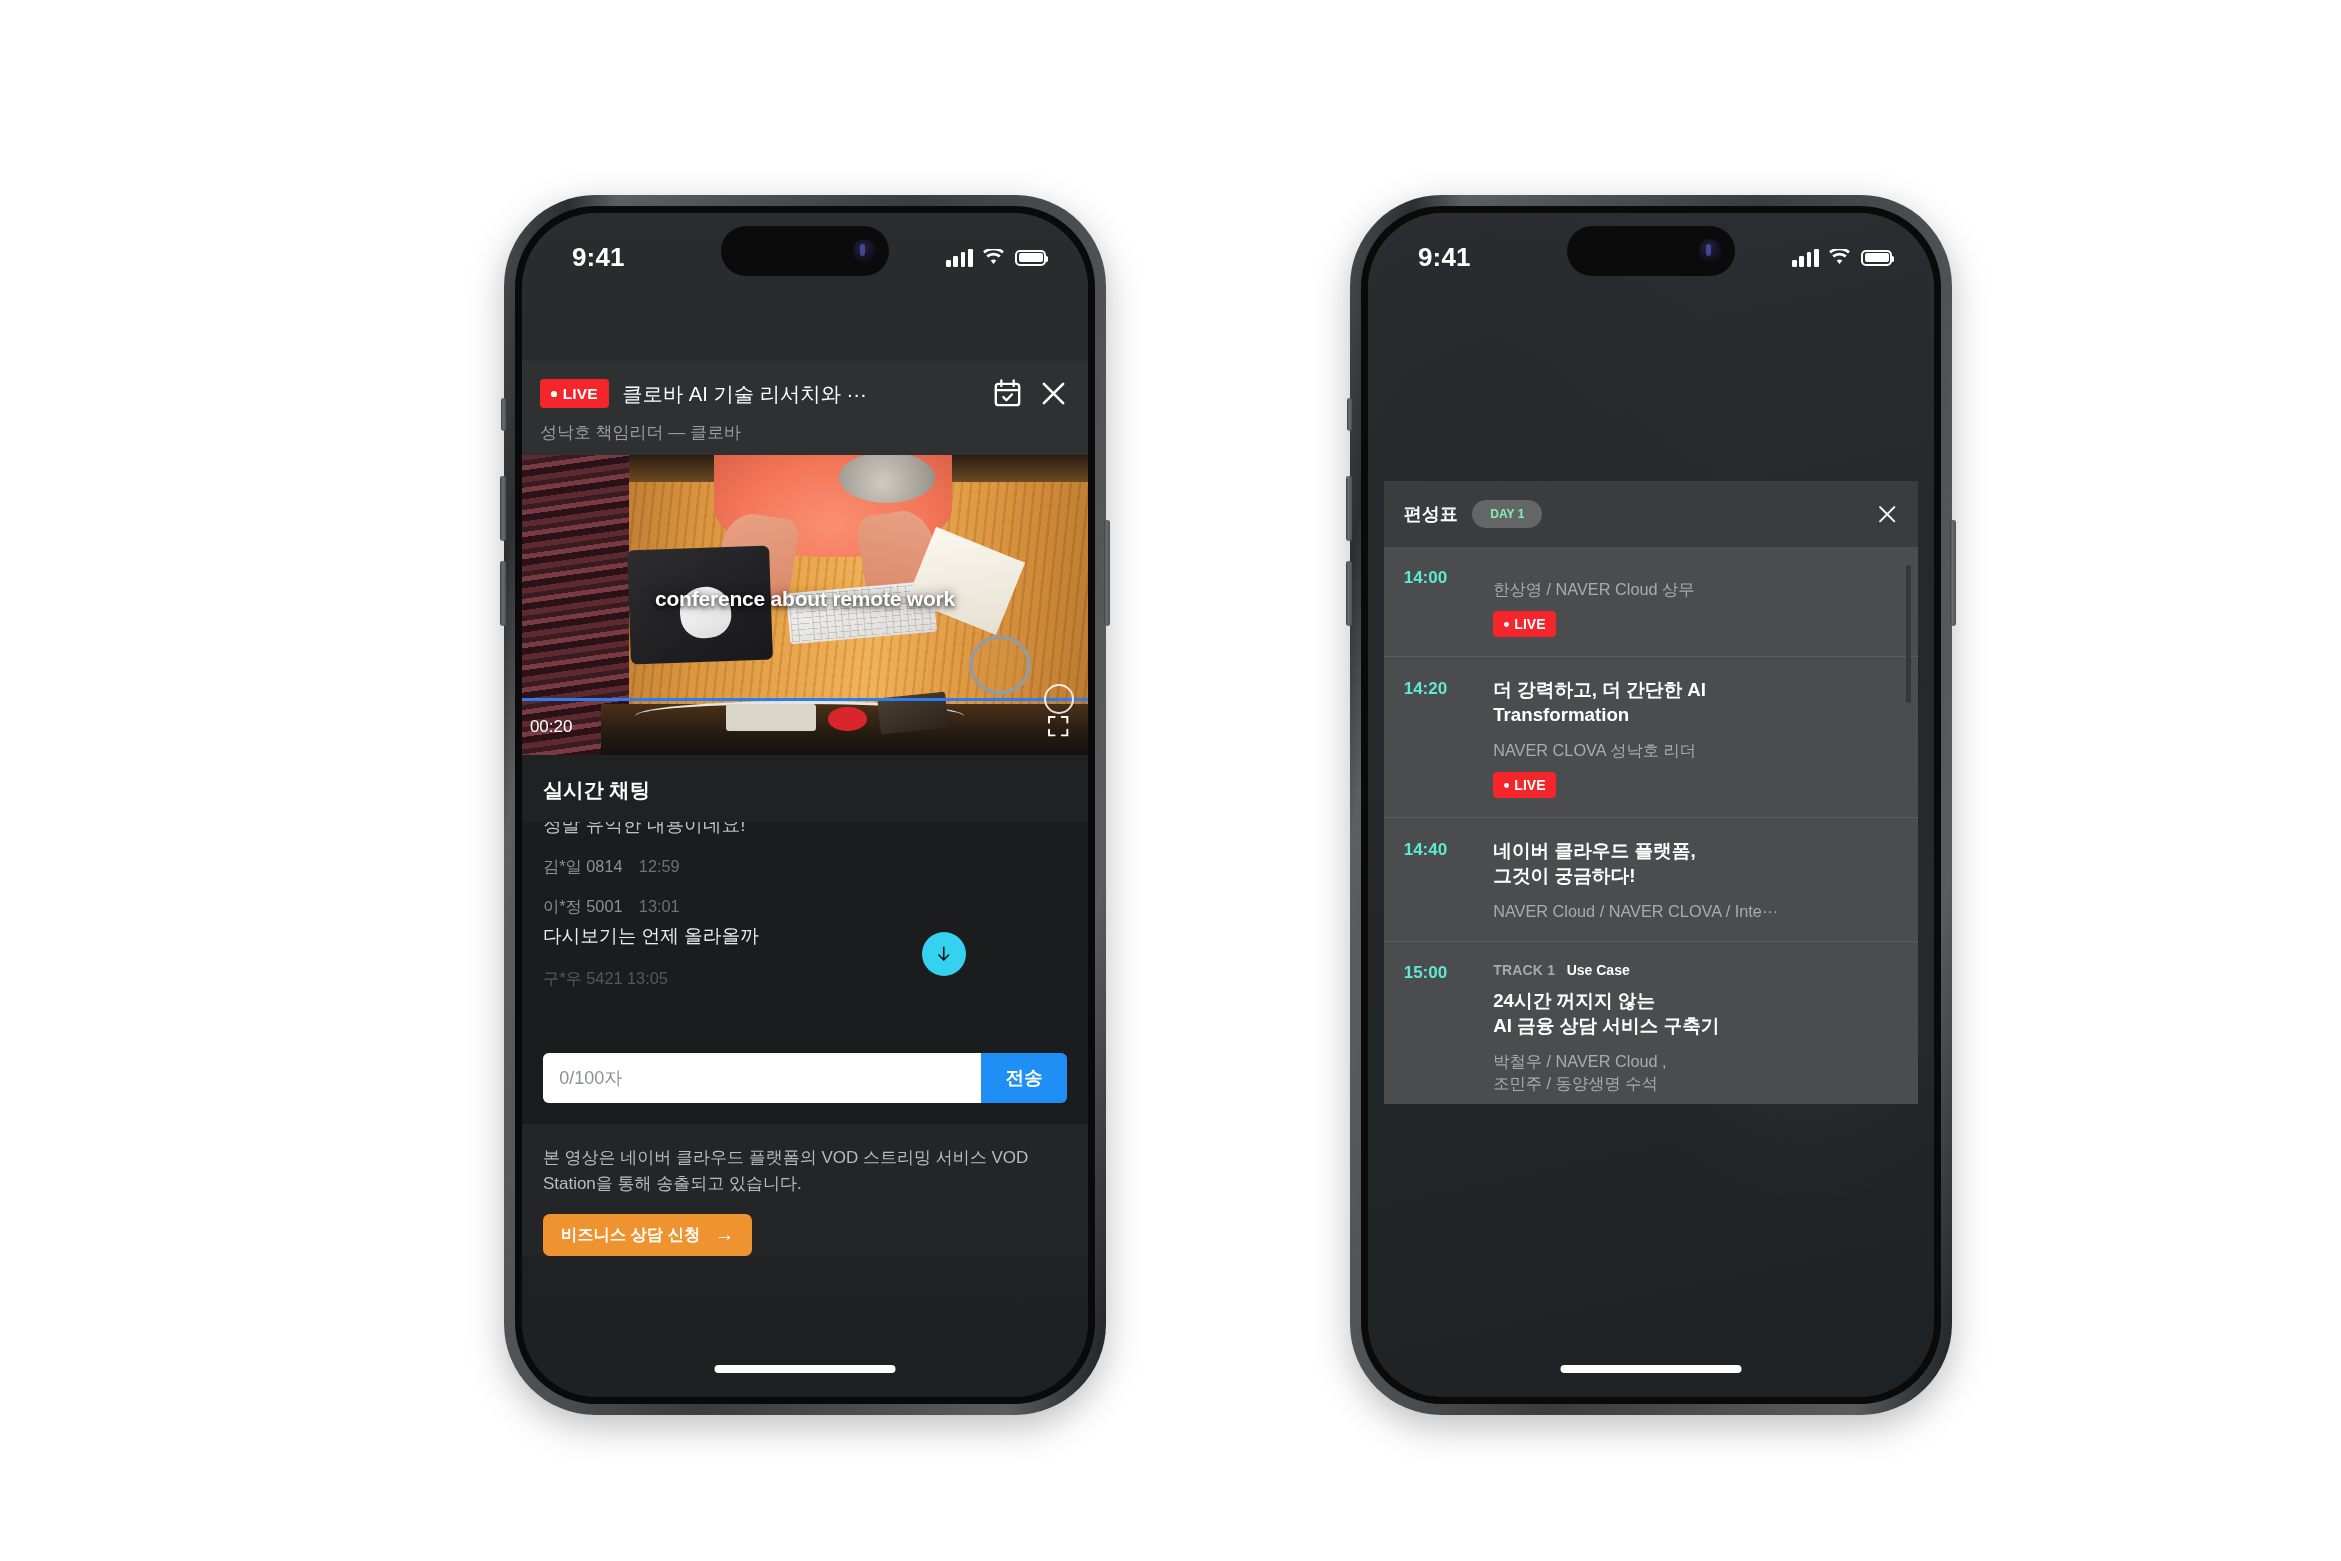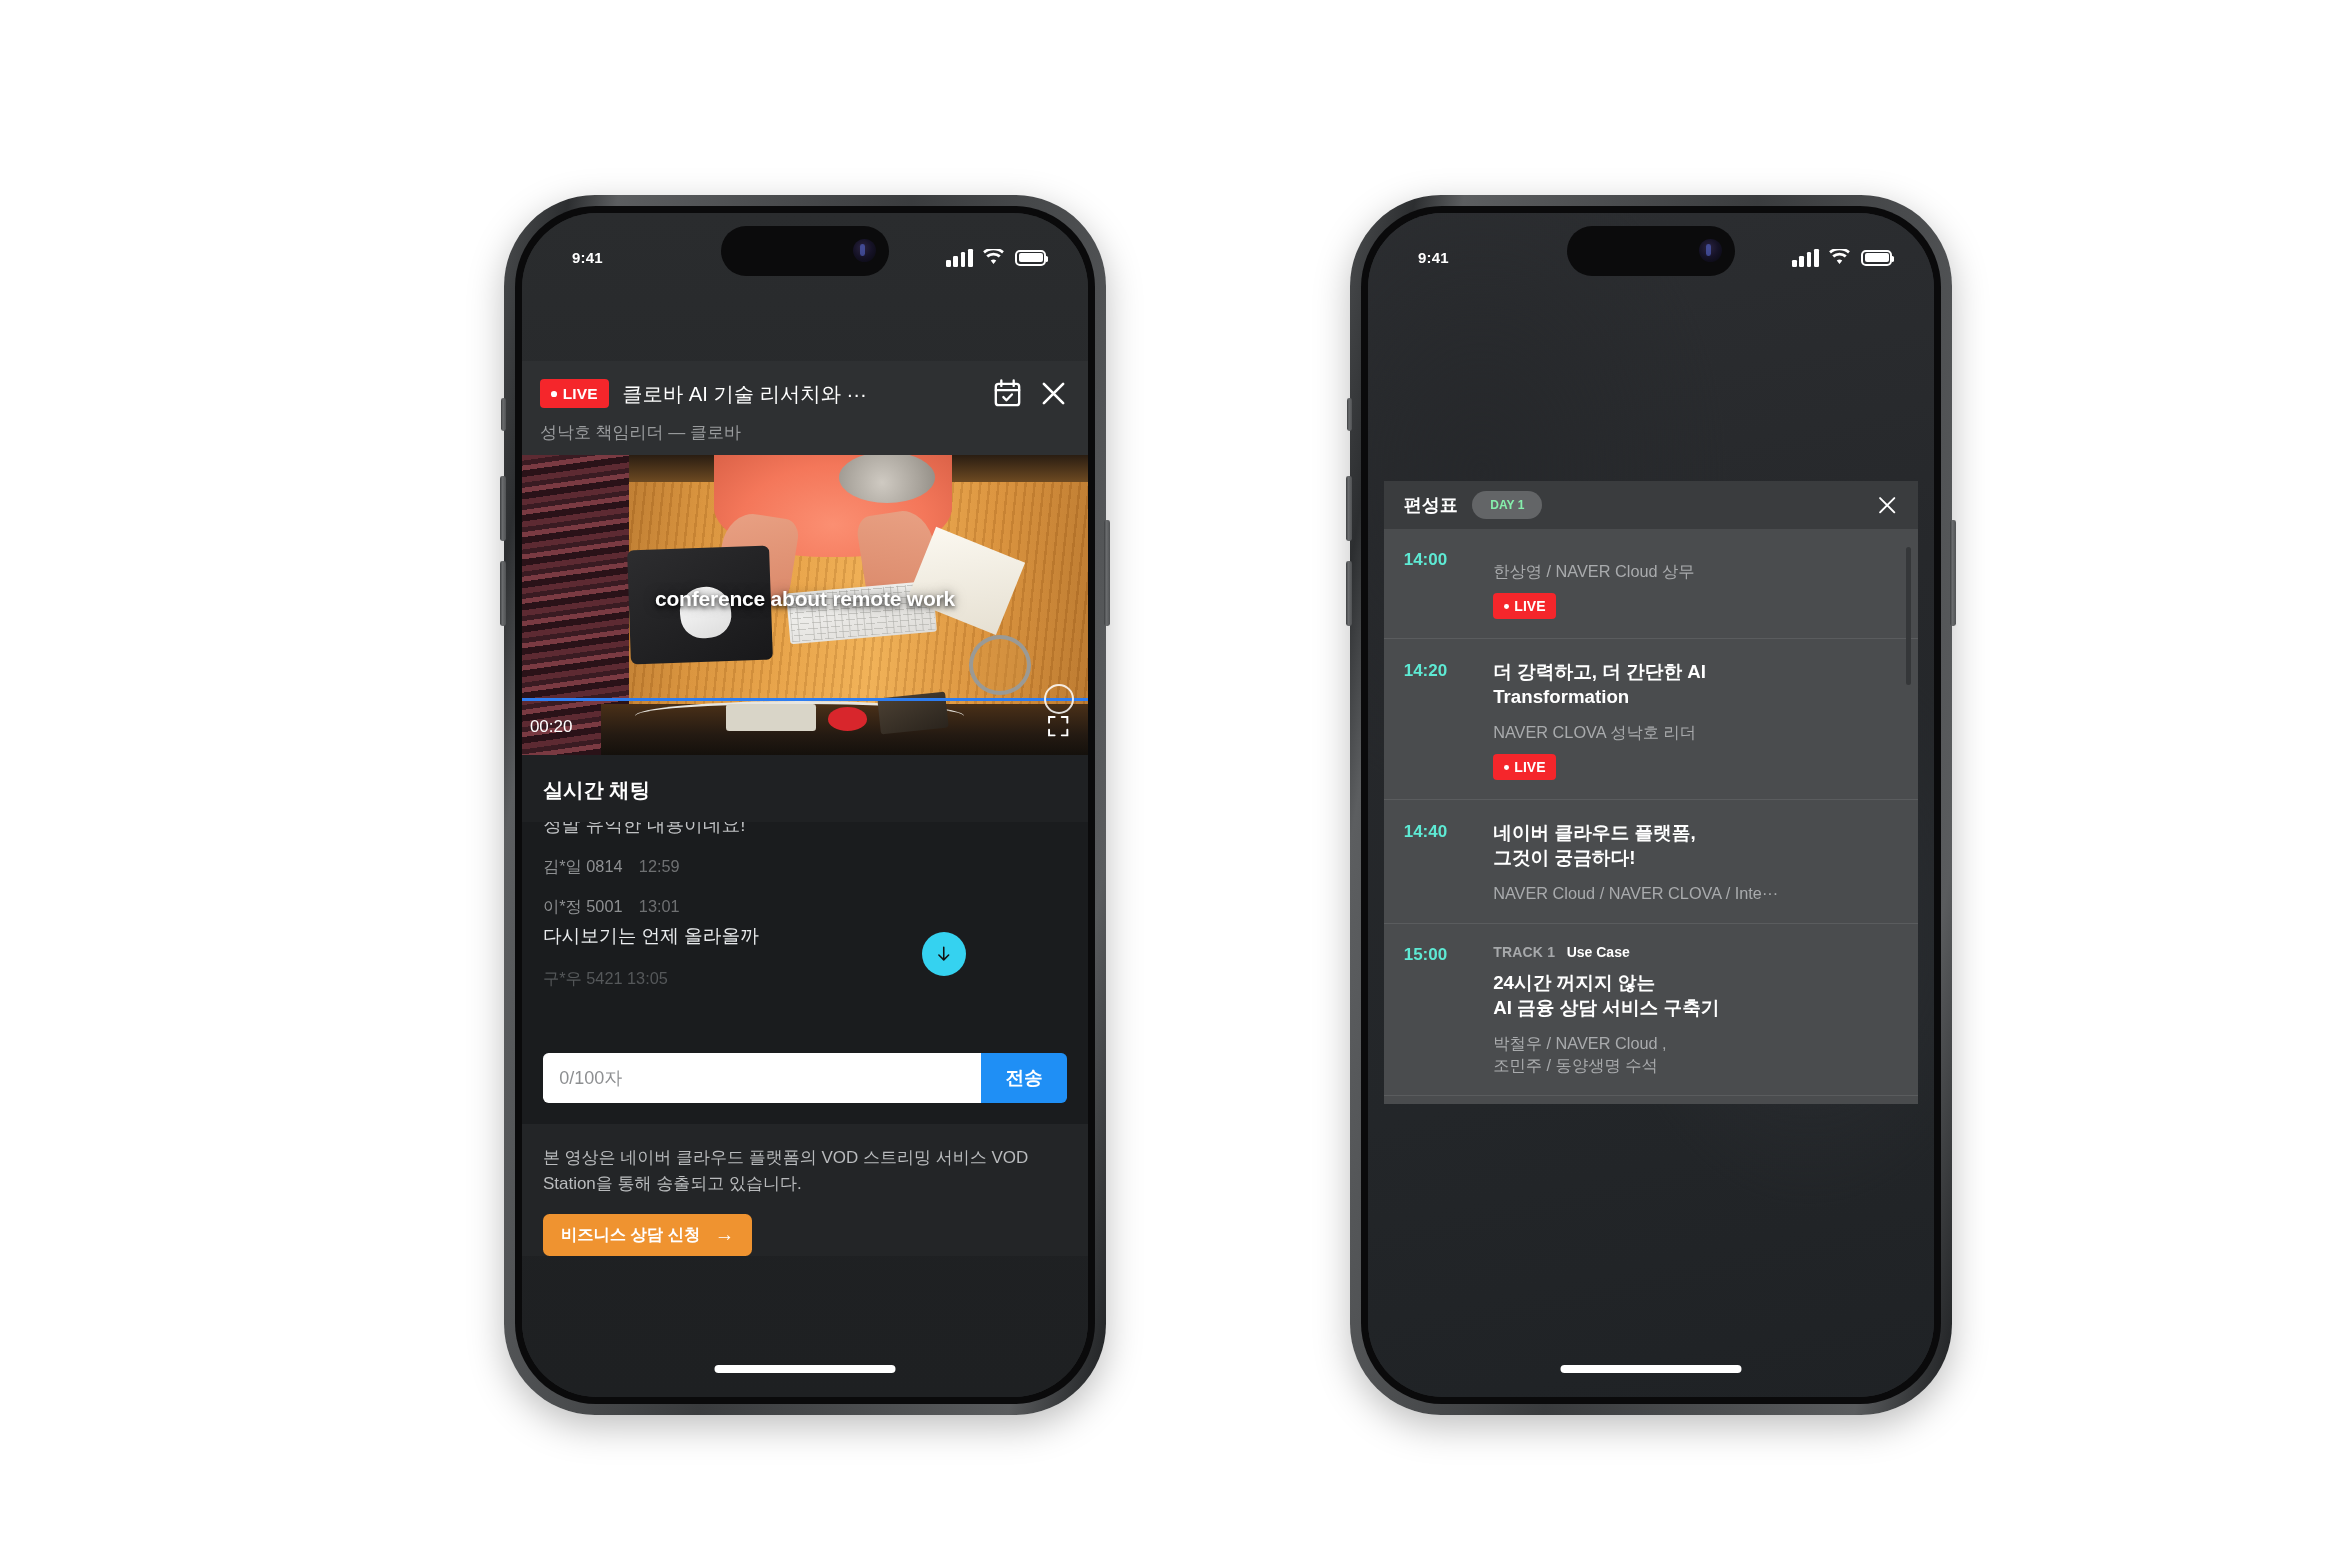--- a/index.html
+++ b/index.html
@@ -49,21 +49,21 @@
   .btn-power  { right: -4.1px; top: 325px; width: 5.7px;  height: 106px; }
 
   
   .statusbar {
     position: relative; height: 75px;
     display: flex; align-items: center;
     padding: 14.6px 42px 0 50px;
     color: #fff;
     z-index: 5;
   }
-  .sb-time { font-size: 15px; font-weight: 700; letter-spacing: 0.2px; }
+  .sb-time { font-size: 26px; font-weight: 700; letter-spacing: 0.2px; }
   .sb-right { margin-left: auto; display: flex; align-items: center; gap: 9.8px; }
   .dynamic-island {
     position: absolute;
     left: 50%; transform: translateX(-50%);
     top: 13px;
     width: 168px; height: 50px;
     background: #0b0b0c;
     border-radius: 28px;
     z-index: 6;
     display: flex; align-items: center; justify-content: flex-end;
@@ -329,21 +329,21 @@
     left: 16.3px; right: 16.3px;
     top: 268px;
     bottom: 293px;
     background:#4a4c4e;
     overflow:hidden;
     display:flex; flex-direction:column;
   }
   .sched-head{
     flex:0 0 auto;
     background:#3a3c3e;
-    height:48px;
+    height:66px;
     display:flex; align-items:center;
     padding: 0 18px 0 19.5px;
     gap: 14.6px;
   }
   .sched-title{ color:#fff; font-size:18px; font-weight:600; }
   .day-pill{
     background:#636567; color:#86efac;
     font-size:12px; font-weight:800;
     padding: 7.3px 18px; border-radius:18px;
     cursor:pointer;

